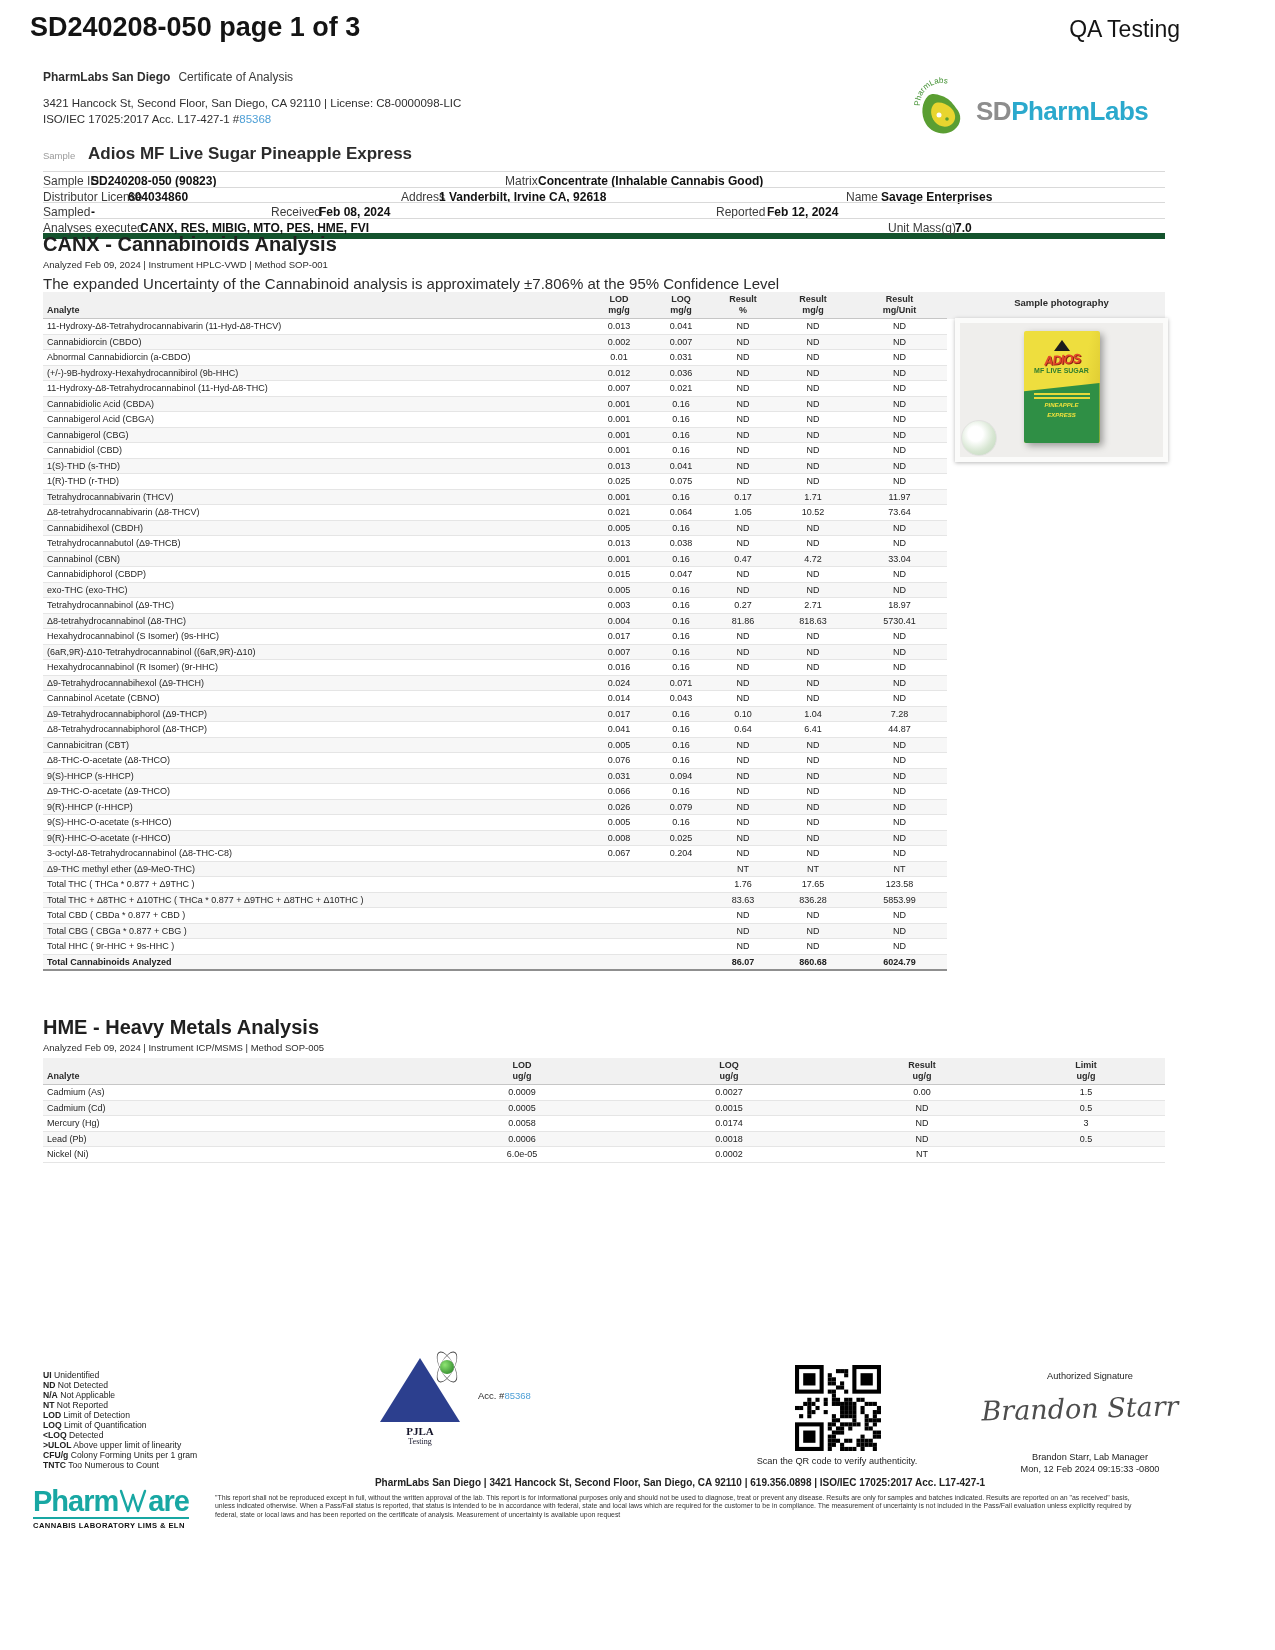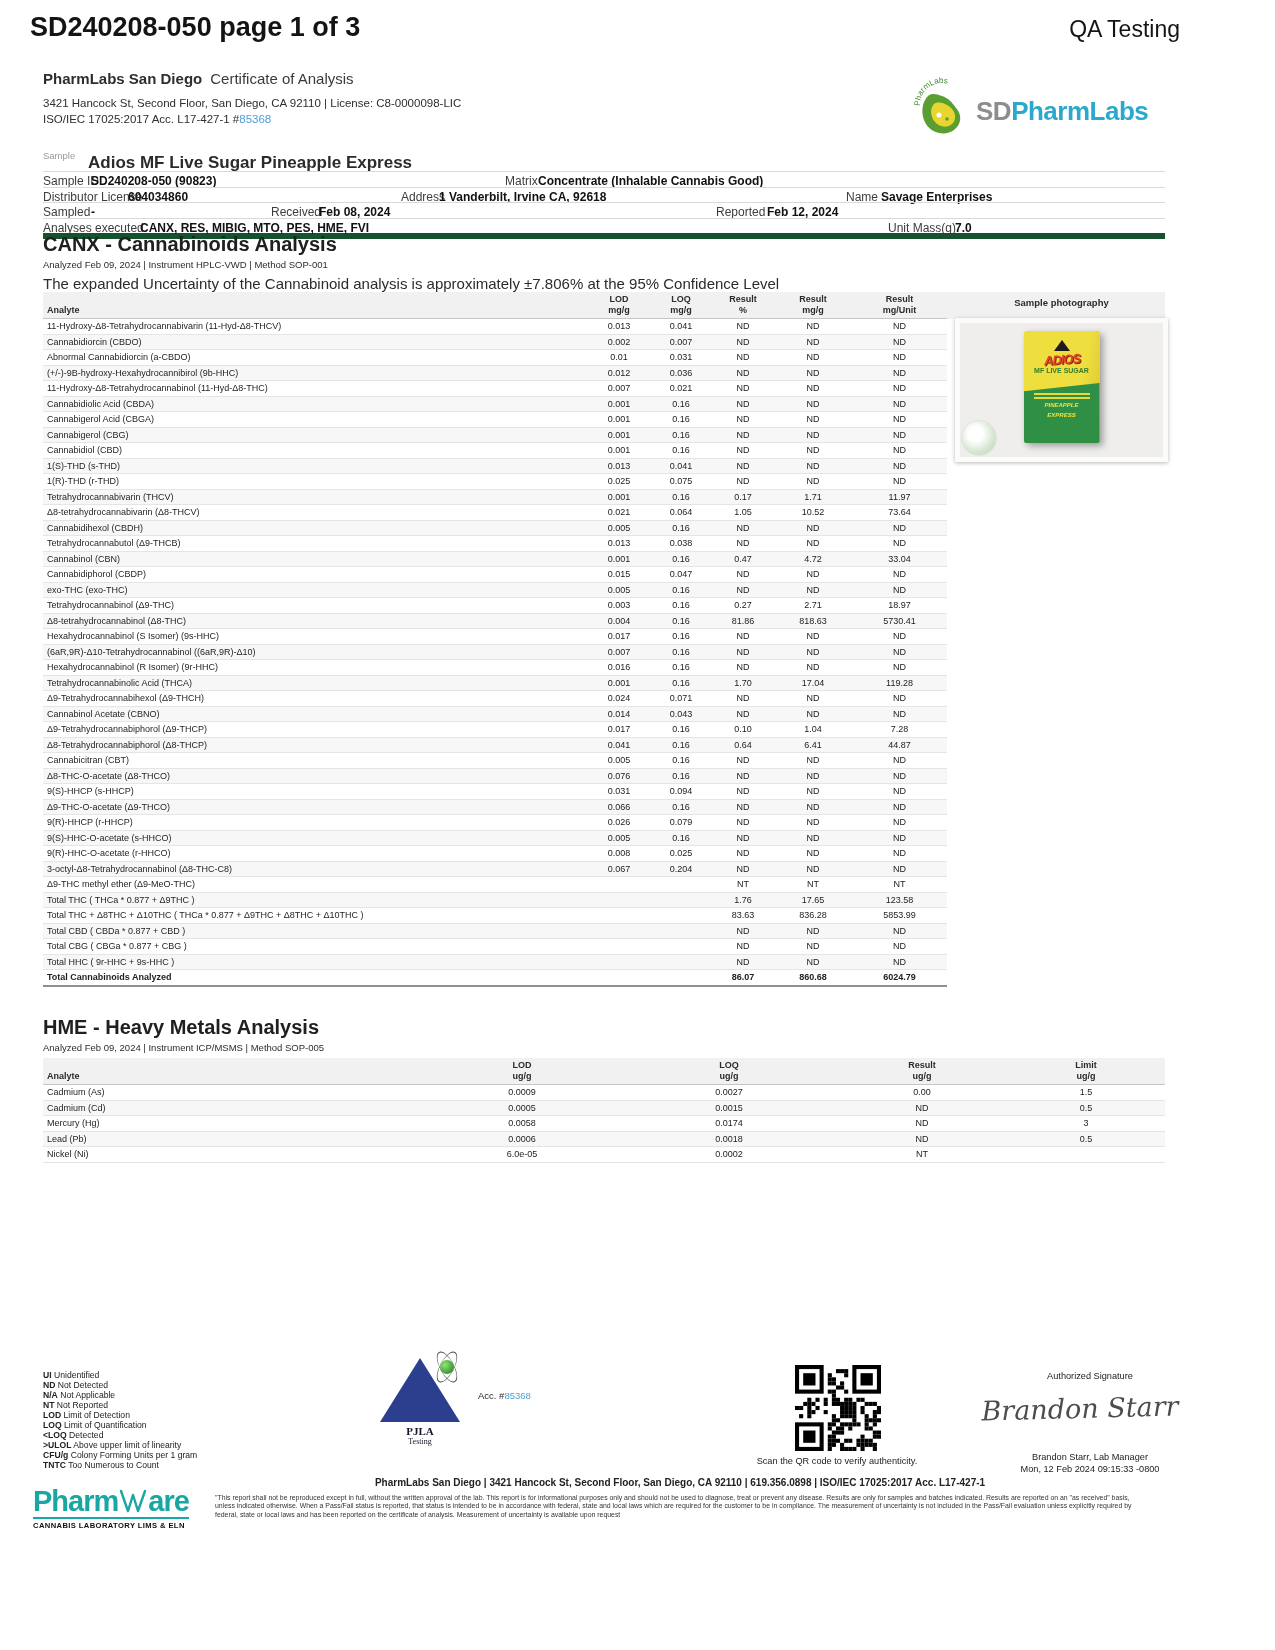--- a/index.html
+++ b/index.html
@@ -1,33 +1,33 @@
 <!DOCTYPE html>
 <html><head>
 <meta charset="utf-8">
 <style>
   html,body{margin:0;padding:0;background:#fff;}
   .page{position:relative;width:1275px;height:1650px;background:#fff;overflow:hidden;
         font-family:"Liberation Sans",sans-serif;color:#1c1c1c;}
   
   .doc-title{position:absolute;left:30px;top:12px;font-size:27px;font-weight:600;color:#141414;}
   .qa-title{position:absolute;right:95px;top:16px;font-size:23px;font-weight:400;color:#141414;}
-  .lab-line{position:absolute;left:43px;top:70px;font-size:15px;}
+  .lab-line{position:absolute;left:43px;top:70px;font-size:12px;}
   .lab-name{font-weight:700;color:#2e2e2e;margin-right:8px;}
   .cert{color:#3a3a3a;}
   .addr1{position:absolute;left:43px;top:97px;font-size:11.5px;color:#2e2e2e;}
   .addr2{position:absolute;left:43px;top:113px;font-size:11.5px;color:#2e2e2e;}
   .acc-link{color:#4d9fd6;text-decoration:none;cursor:pointer;}
   .brand{position:absolute;left:912px;top:72px;display:flex;align-items:center;}
   .brand-text{font-size:26px;font-weight:700;letter-spacing:-.5px;margin-left:6px;margin-top:12px;}
   .b-sd{color:#8d8d8d;}
   .b-pharm,.b-labs{color:#2ba9cd;}
   
   .sample-label{position:absolute;left:43px;top:150px;font-size:9.5px;color:#9b9b9b;}
-  .sample-name{position:absolute;left:88px;top:153px;font-size:17px;font-weight:600;color:#2b2b2b;}
+  .sample-name{position:absolute;left:88px;top:144px;font-size:17px;font-weight:600;color:#2b2b2b;}
   
   .info{position:absolute;left:43px;top:171px;width:1122px;font-size:12px;}
   .irow{position:relative;height:14.5px;border-top:1px solid #d9d9d9;}
   .irow:last-child{border-bottom:6px solid #14532d;}
   .irow span{position:absolute;top:2px;white-space:nowrap;}
   .il{color:#3c3c3c;}
   .iv{color:#111;font-weight:700;}
   
   .sec-title{position:absolute;font-size:20px;font-weight:600;color:#202020;}
   .sec-sub{position:absolute;font-size:9.5px;color:#2c2c2c;}
@@ -379,28 +379,20 @@
           <td class="v-nd">ND</td>
           <td class="v-nd">ND</td>
         </tr>
         <tr>
           <td>Hexahydrocannabinol (R Isomer) (9r-HHC)</td>
           <td>0.016</td>
           <td>0.16</td>
           <td class="v-nd">ND</td>
           <td class="v-nd">ND</td>
           <td class="v-nd">ND</td>
-        </tr>
-        <tr>
-          <td>Tetrahydrocannabinolic Acid (THCA)</td>
-          <td>0.001</td>
-          <td>0.16</td>
-          <td class="v-b">1.70</td>
-          <td class="v-b">17.04</td>
-          <td class="v-b">119.28</td>
         </tr>
         <tr>
           <td>Δ9-Tetrahydrocannabihexol (Δ9-THCH)</td>
           <td>0.024</td>
           <td>0.071</td>
           <td class="v-nd">ND</td>
           <td class="v-nd">ND</td>
           <td class="v-nd">ND</td>
         </tr>
         <tr>

